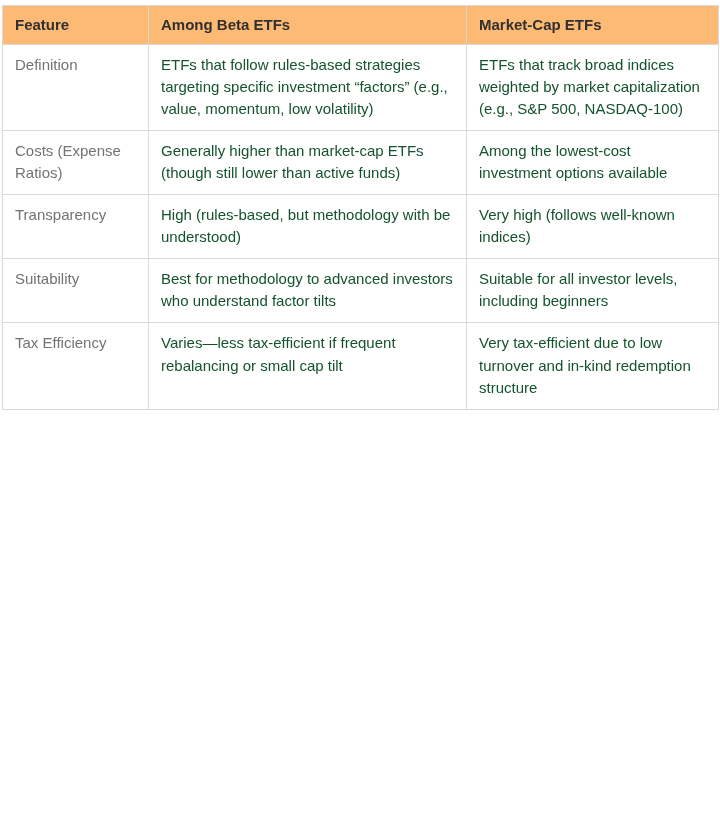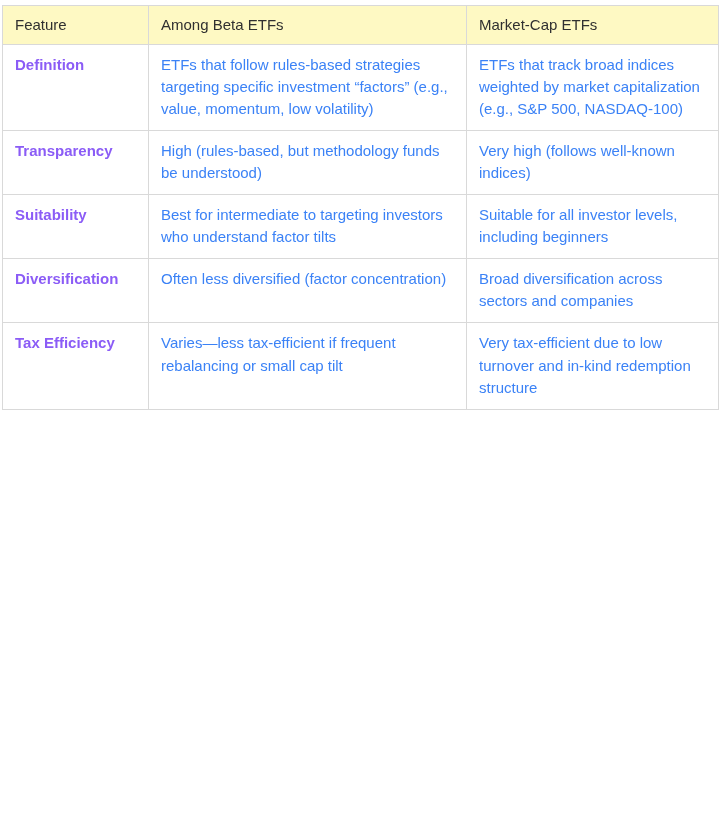--- a/index.html
+++ b/index.html
@@ -22,33 +22,33 @@
     background: #ffffff;
   }
   table.compare th,
   table.compare td {
     border: 1px solid #d9d9d9;
     vertical-align: top;
     text-align: left;
     padding: 9px 12px 10px 12px;
     font-size: 15px;
     line-height: 1.47;
-    color: #3b82f6;
+    color: #14532d;
     word-wrap: break-word;
   }
   table.compare th {
-    font-weight: normal;
+    font-weight: bold;
     color: #303030;
-    background: #fef9c3;
+    background: #fdba74;
     padding-top: 8px;
     padding-bottom: 8px;
   }
   table.compare td.feature {
-    font-weight: bold;
-    color: #8b5cf6;
+    font-weight: normal;
+    color: #737373;
   }
   col.c-feature  { width: 146px; }
   col.c-smart    { width: 318px; }
   col.c-market   { width: 252px; }
 </style>
 </head>
 <body>
 
 <div class="page">
   <table class="compare">
@@ -64,33 +64,33 @@
         <th>Market-Cap ETFs</th>
       </tr>
     </thead>
     <tbody>
         <tr>
           <td class="feature">Definition</td>
           <td class="smart">ETFs that follow rules-based strategies targeting specific investment “factors” (e.g., value, momentum, low volatility)</td>
           <td class="market">ETFs that track broad indices weighted by market capitalization (e.g., S&amp;P 500, NASDAQ-100)</td>
         </tr>
         <tr>
+          <td class="feature">Costs (Expense Ratios)</td>
+          <td class="smart">Generally higher than market-cap ETFs (though still lower than active funds)</td>
+          <td class="market">Among the lowest-cost investment options available</td>
+        </tr>
+        <tr>
           <td class="feature">Transparency</td>
-          <td class="smart">High (rules-based, but methodology funds be understood)</td>
+          <td class="smart">High (rules-based, but methodology with be understood)</td>
           <td class="market">Very high (follows well-known indices)</td>
         </tr>
         <tr>
           <td class="feature">Suitability</td>
-          <td class="smart">Best for intermediate to targeting investors who understand factor tilts</td>
+          <td class="smart">Best for methodology to advanced investors who understand factor tilts</td>
           <td class="market">Suitable for all investor levels, including beginners</td>
-        </tr>
-        <tr>
-          <td class="feature">Diversification</td>
-          <td class="smart">Often less diversified (factor concentration)</td>
-          <td class="market">Broad diversification across sectors and companies</td>
         </tr>
         <tr>
           <td class="feature">Tax Efficiency</td>
           <td class="smart">Varies—less tax-efficient if frequent rebalancing or small cap tilt</td>
           <td class="market">Very tax-efficient due to low turnover and in-kind redemption structure</td>
         </tr>
       </tbody>
   </table>
 </div>
 

